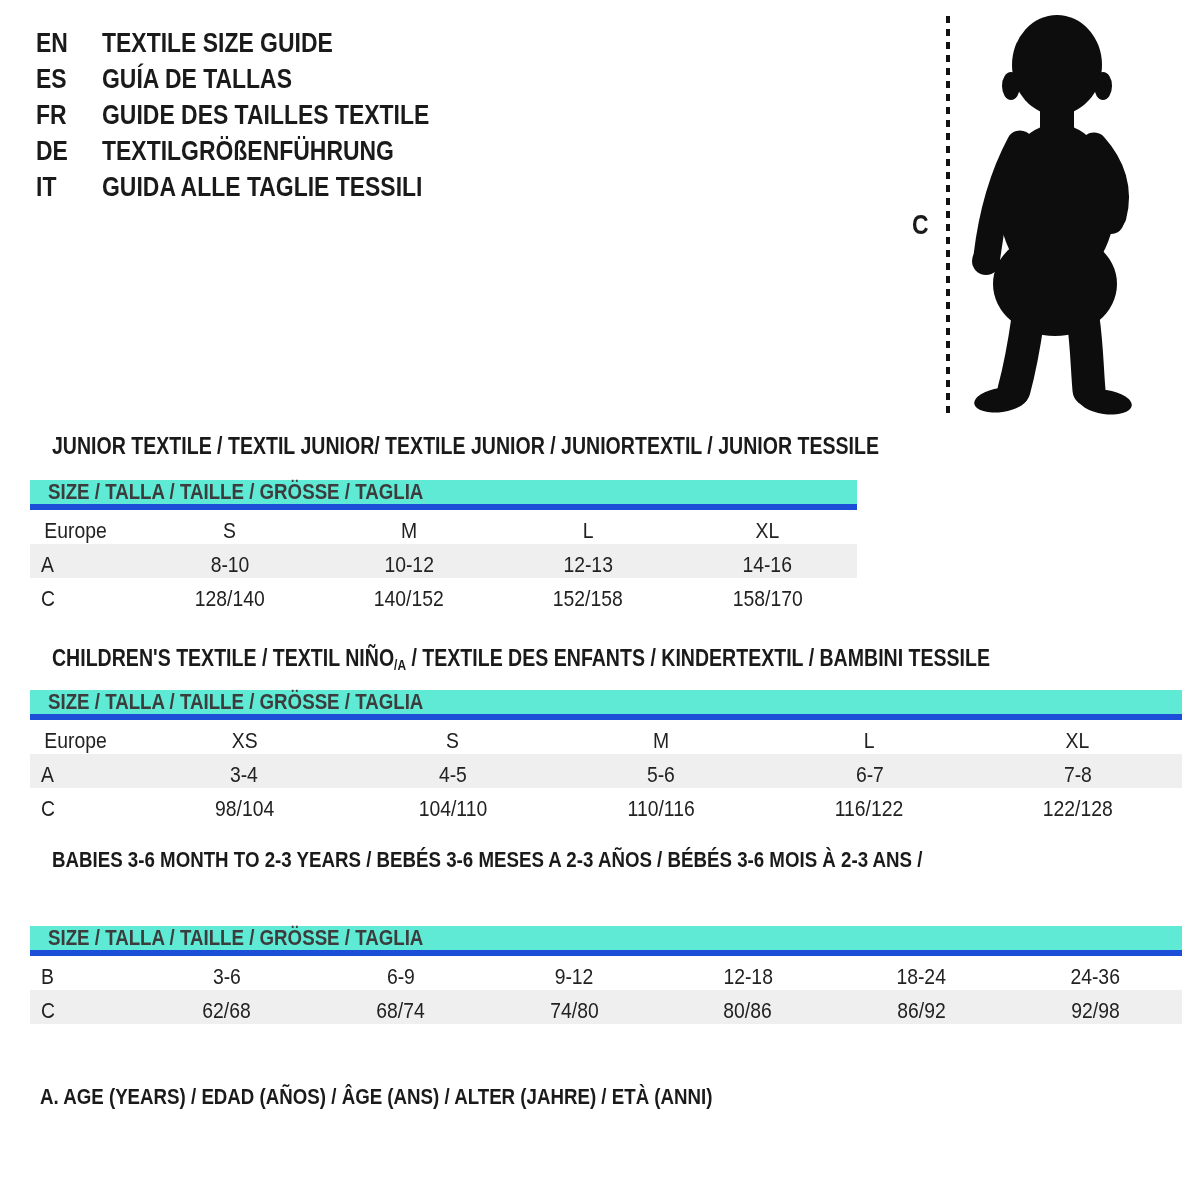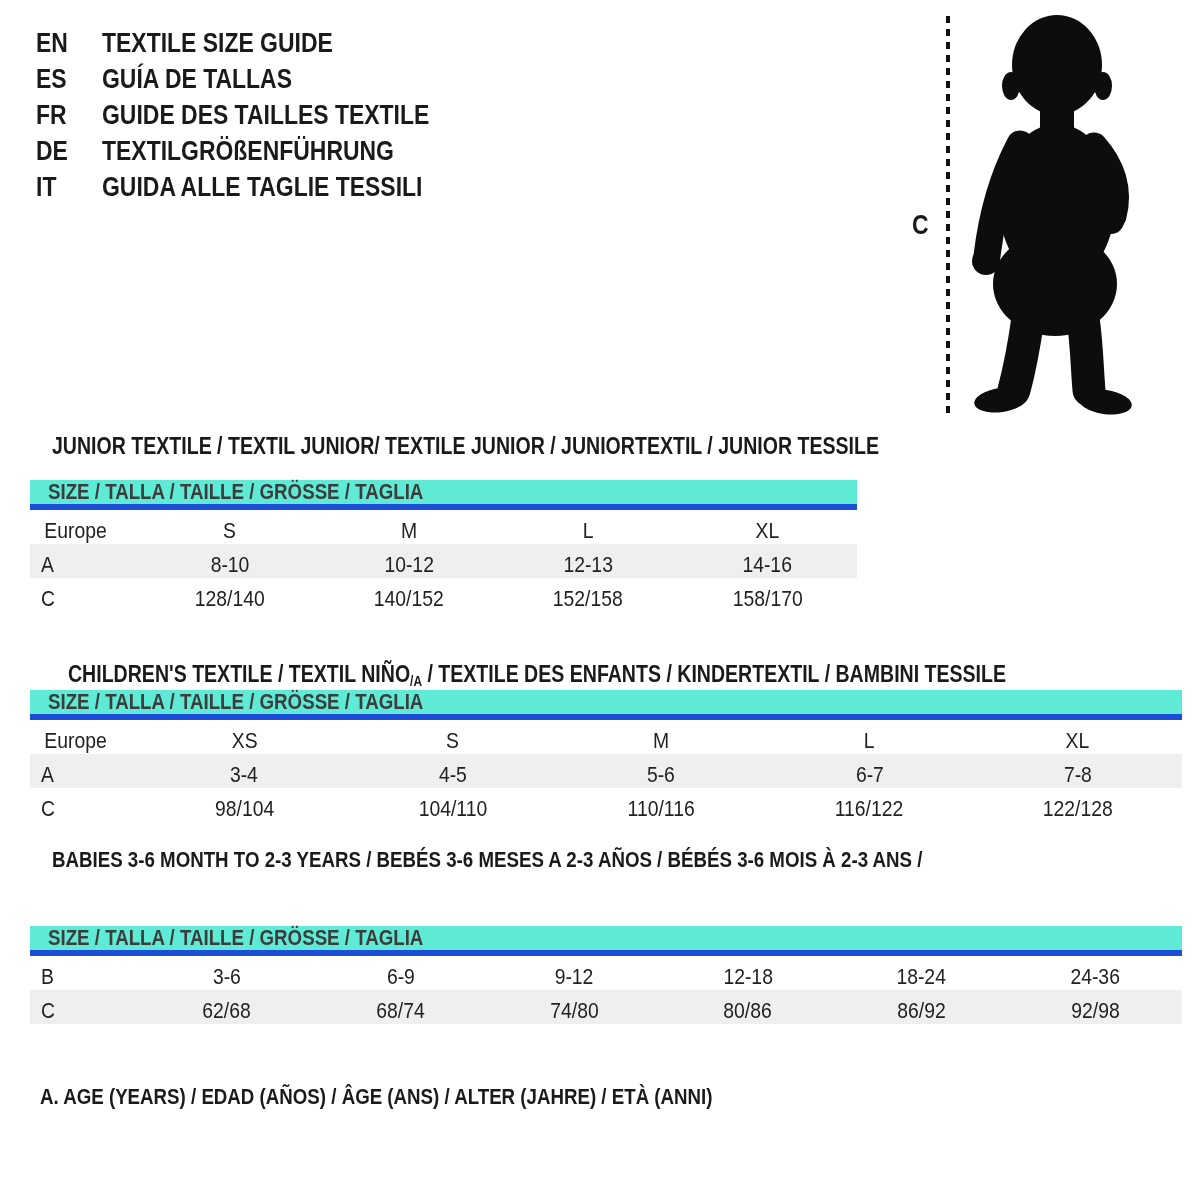--- a/index.html
+++ b/index.html
@@ -128,21 +128,21 @@
   </div>
   <div class="trow">
     <div class="tlabel"><span class="cc">C</span></div>
     <div class="tcell"><span class="cc">128/140</span></div>
     <div class="tcell"><span class="cc">140/152</span></div>
     <div class="tcell"><span class="cc">152/158</span></div>
     <div class="tcell"><span class="cc">158/170</span></div>
   </div>
 </div>
 
-<h2 class="sec-title" style="top:642px; margin:16px;">
+<h2 class="sec-title" style="top:642px; margin:0;">
   <span class="cx"><span>CHILDREN'S TEXTILE / TEXTIL NIÑO</span><span class="tsub">/A</span><span> / TEXTILE DES ENFANTS / KINDERTEXTIL / BAMBINI TESSILE</span></span>
 </h2>
 <div class="sg-table" style="top:690px; width:1152px;">
   <div class="band">
       <span class="cx">SIZE / TALLA / TAILLE / GRÖSSE / TAGLIA</span>
     </div>
   <div class="trow">
     <div class="tlabel"><span class="cc">Europe</span></div>
     <div class="tcell"><span class="cc">XS</span></div>
     <div class="tcell"><span class="cc">S</span></div>

